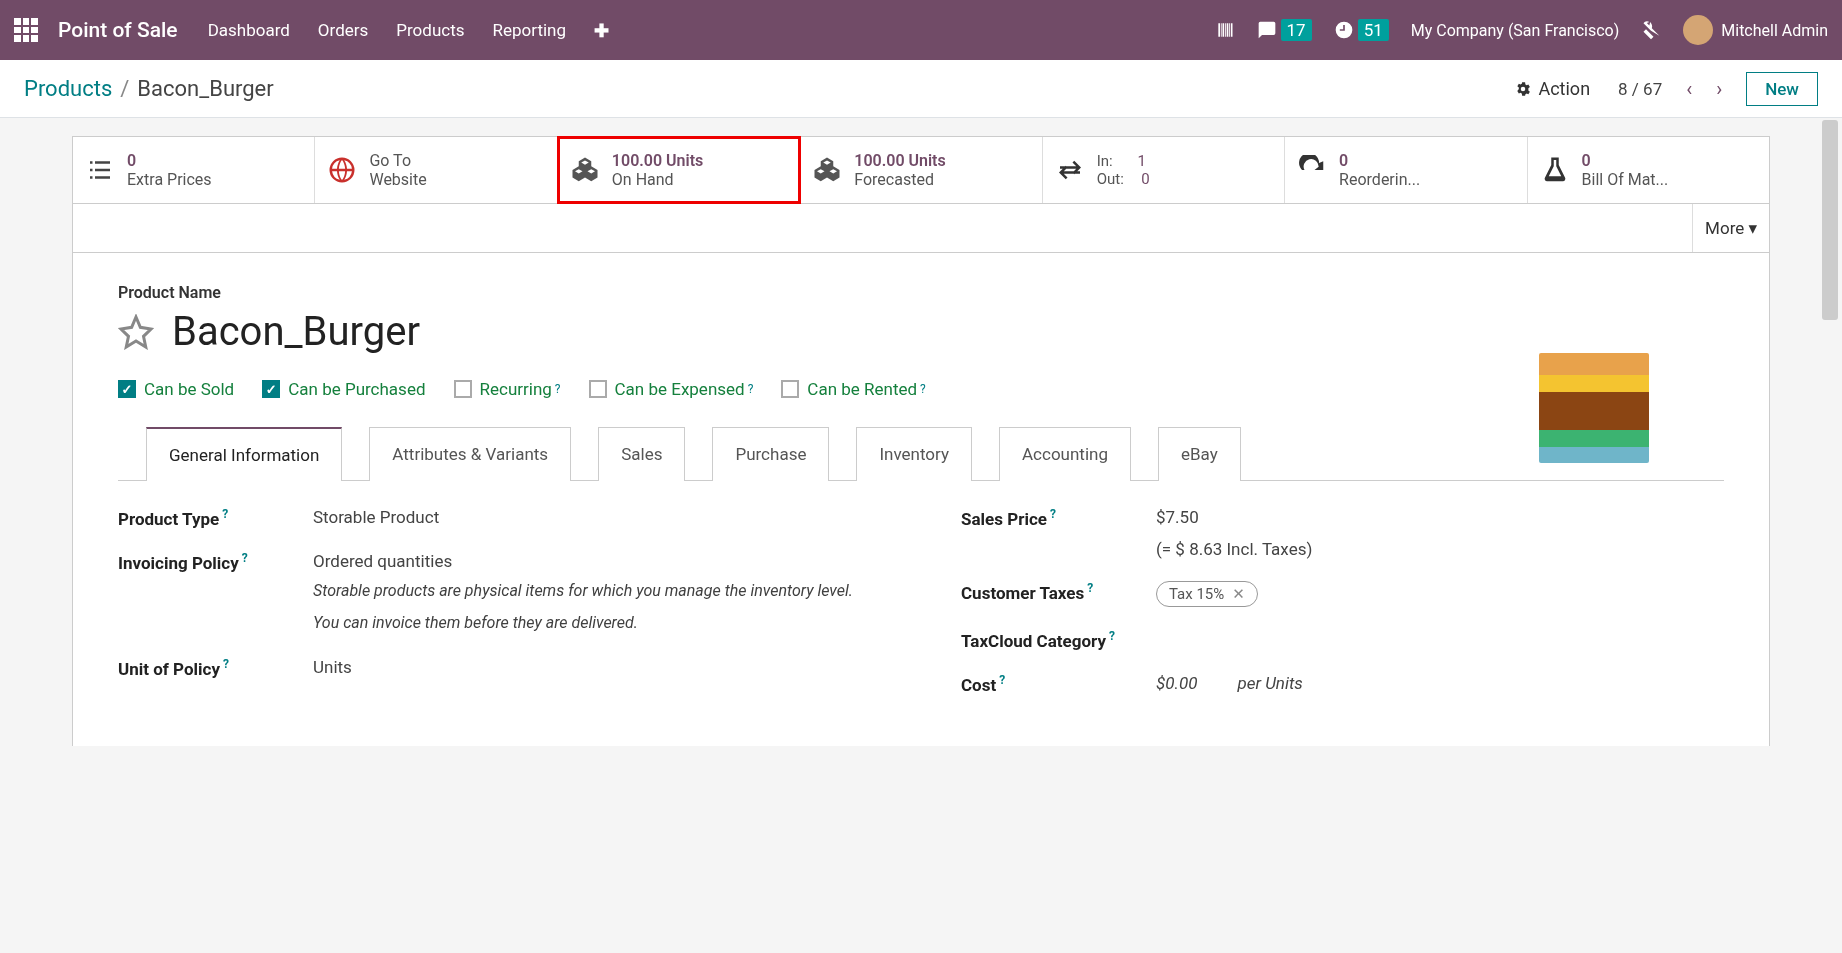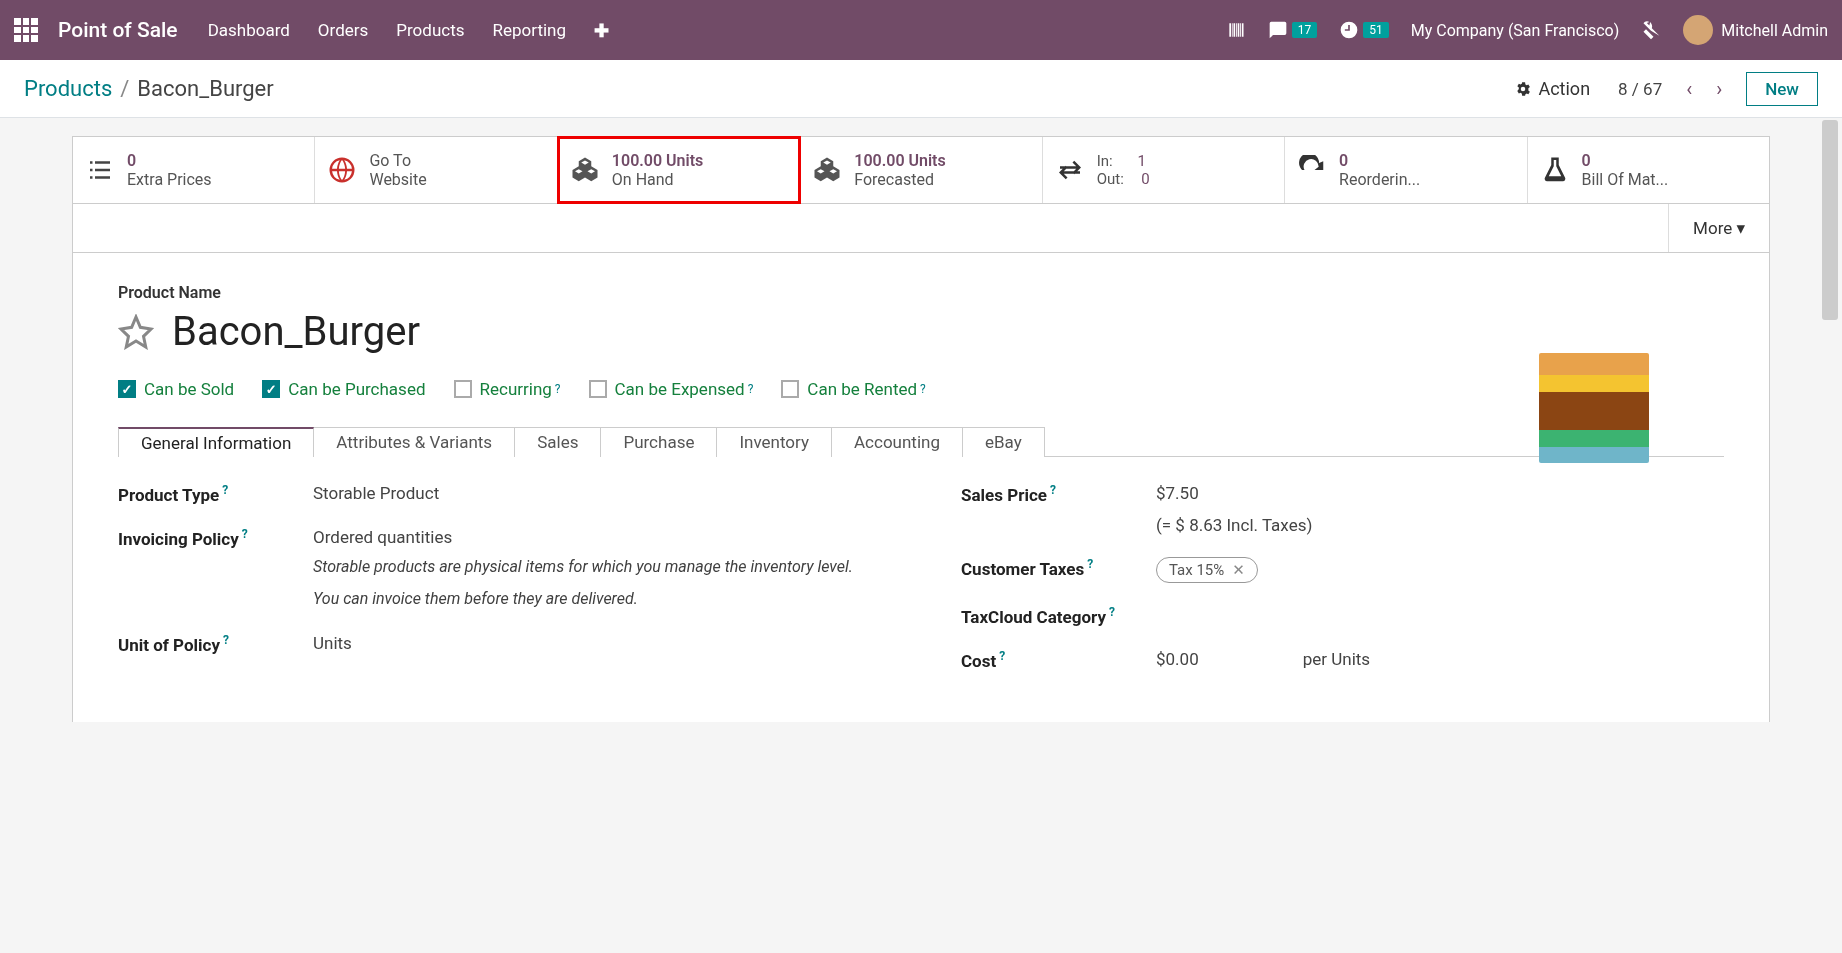--- a/index.html
+++ b/index.html
@@ -5,21 +5,21 @@
 * { margin: 0; padding: 0; box-sizing: border-box; font-family: -apple-system, BlinkMacSystemFont, "Segoe UI", Roboto, sans-serif; }
 body { background: #f5f5f5; width: 1842px; }
 .topbar { background: #714B67; height: 60px; display: flex; align-items: center; padding: 0 14px; color: #fff; }
 .app-grid { width: 24px; height: 24px; display: grid; grid-template-columns: repeat(3,1fr); grid-template-rows: repeat(3,1fr); gap: 2px; margin-right: 20px; cursor: pointer; }
 .app-grid span { background: #fff; }
 .topbar .brand { font-size: 21px; font-weight: 500; margin-right: 30px; }
 .topbar .nav-item { font-size: 17px; margin-right: 28px; cursor: pointer; }
 .topbar .plus { font-size: 18px; font-weight: bold; cursor: pointer; }
 .topbar .spacer { flex: 1; }
 .topbar .right-item { display: flex; align-items: center; margin-left: 22px; cursor: pointer; position: relative; }
-.badge { background: #00A09D; color: #fff; font-size: 12px; padding: 1px 6px; border-radius: 2px; margin-left: 4px; }
+.badge { background: #00A09D; color: #fff; font-size: 17px; padding: 1px 6px; border-radius: 2px; margin-left: 4px; }
 .avatar { width: 30px; height: 30px; border-radius: 50%; background: #d4a574; margin-right: 8px; }
 .icon-svg { width: 20px; height: 20px; fill: #fff; }
 
 .breadcrumb-bar { background: #fff; height: 58px; display: flex; align-items: center; padding: 0 24px; border-bottom: 1px solid #dee2e6; }
 .breadcrumb-bar .crumb-link { color: #017e84; font-size: 22px; cursor: pointer; }
 .breadcrumb-bar .crumb-sep { color: #888; font-size: 22px; margin: 0 8px; }
 .breadcrumb-bar .crumb-current { color: #444; font-size: 22px; }
 .breadcrumb-bar .spacer { flex: 1; }
 .action-btn { display: flex; align-items: center; font-size: 18px; color: #333; cursor: pointer; margin-right: 28px; }
 .gear-icon { width: 18px; height: 18px; margin-right: 6px; }
@@ -32,39 +32,39 @@
 .smart-btn { flex: 1; padding: 14px 12px; border-right: 1px solid #ddd; display: flex; align-items: center; cursor: pointer; }
 .smart-btn:last-child { border-right: none; }
 .smart-btn .si { width: 30px; height: 30px; margin-right: 12px; flex-shrink: 0; display: flex; align-items: center; justify-content: center; }
 .smart-btn .txt .line1 { color: #714B67; font-size: 16px; font-weight: 600; }
 .smart-btn .txt .line2 { color: #555; font-size: 16px; }
 .smart-btn.highlighted { outline: 3px solid #e00; outline-offset: -2px; }
 .inout { font-size: 15px; color: #555; }
 .inout .val { color: #714B67; margin-left: 10px; }
 
 .more-bar { display: flex; justify-content: flex-end; border-left: 1px solid #ccc; border-right: 1px solid #ccc; border-bottom: 1px solid #ccc; background: #fff; }
-.more-btn { padding: 14px 24px; border-left: 1px solid #ddd; font-size: 17px; color: #333; cursor: pointer; }
+.more-btn { padding: 14px 12px; border-left: 1px solid #ddd; font-size: 17px; color: #333; cursor: pointer; }
 
 .form-body { background: #fff; border-left: 1px solid #ccc; border-right: 1px solid #ccc; padding: 30px 45px; }
 .prod-label { font-size: 16px; color: #333; font-weight: 600; }
 .prod-title-row { display: flex; align-items: center; margin-top: 6px; }
 .star { width: 36px; height: 36px; margin-right: 18px; cursor: pointer; }
 .prod-title { font-size: 40px; color: #222; }
 .prod-image { position: absolute; right: 120px; top: 100px; width: 110px; height: 110px; background: linear-gradient(to bottom, #e8a24b 0%, #e8a24b 20%, #f4c430 20%, #f4c430 35%, #8b4513 35%, #8b4513 70%, #3cb371 70%, #3cb371 85%, #6fb5c9 85%); border-radius: 2px; }
 
 .checks-row { display: flex; gap: 28px; margin-top: 24px; align-items: center; }
 .check-item { display: flex; align-items: center; cursor: pointer; }
 .checkbox { width: 18px; height: 18px; border: 2px solid #aaa; margin-right: 8px; display: flex; align-items: center; justify-content: center; }
 .checkbox.checked { background: #017e84; border-color: #017e84; }
 .checkbox.checked::after { content: "✓"; color: #fff; font-size: 13px; font-weight: bold; }
 .check-label { font-size: 17px; color: #15803d; }
 .help-q { color: #017e84; font-size: 12px; margin-left: 3px; cursor: help; vertical-align: super; }
 
 .tabs-row { display: flex; margin-top: 28px; }
-.tab { padding: 4px 22px; border: 1px solid #ccc; border-bottom: none; font-size: 17px; color: #555; cursor: pointer; margin-right: -1px; background: #fff; }
+.tab { padding: 16px 22px; border: 1px solid #ccc; border-bottom: none; font-size: 17px; color: #555; cursor: pointer; margin-right: -1px; background: #fff; margin-left: 28px; }
 .tab.active { border-top: 2px solid #714B67; color: #222; position: relative; z-index: 1; }
 .tab-underline { border-top: 1px solid #ccc; margin-top: -1px; }
 
 .form-grid { display: flex; gap: 80px; margin-top: 26px; }
 .form-col { flex: 1; }
 .field-row { display: flex; margin-bottom: 22px; align-items: flex-start; }
 .field-label { width: 195px; font-size: 17px; font-weight: 700; color: #222; flex-shrink: 0; }
 .field-value { font-size: 17px; color: #444; flex: 1; }
 .field-help { font-style: italic; color: #404040; font-size: 16px; margin-top: 8px; line-height: 1.5; }
 .tax-tag { display: inline-flex; align-items: center; border: 1px solid #999; border-radius: 14px; padding: 3px 12px; font-size: 15px; color: #555; }
@@ -309,21 +309,21 @@
                 <span class="x">✕</span>
               </span>
           </div>
         </div>
         <div class="field-row">
           <div class="field-label"><span>TaxCloud Category</span><span class="help-q">?</span></div>
           <div class="field-value"></div>
         </div>
         <div class="field-row">
           <div class="field-label"><span>Cost</span><span class="help-q">?</span></div>
-          <div class="field-value" style="display:flex; gap:104px;">
+          <div class="field-value" style="display:flex; gap:40px;font-style:italic;">
             <span>$0.00</span>
               <span>per Units</span>
           </div>
         </div>
       </div>
     </div>
   </div>
 </div>
 
 <div class="scrollbar"></div>

